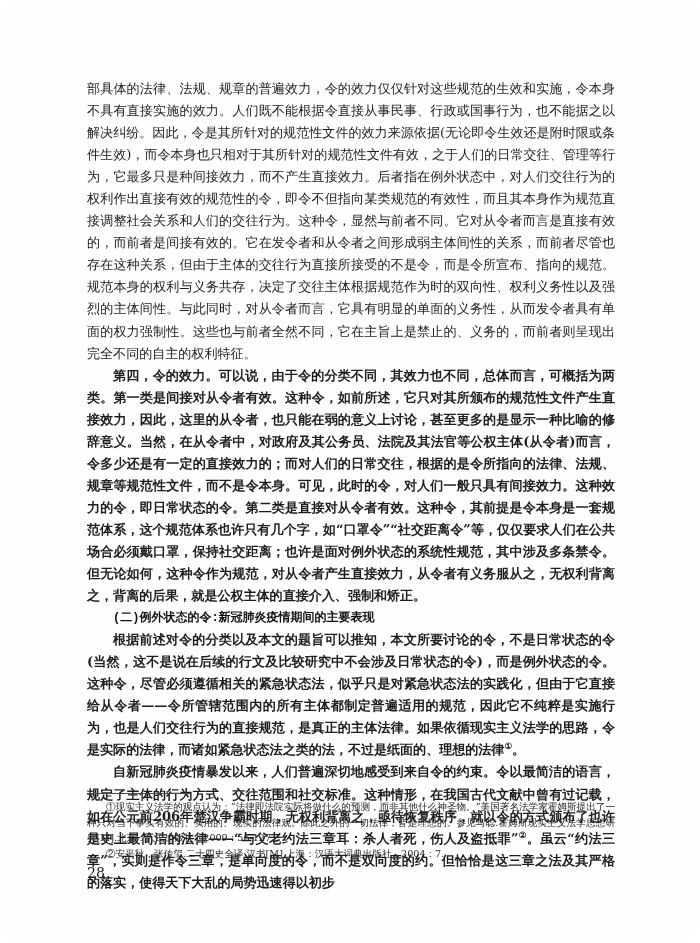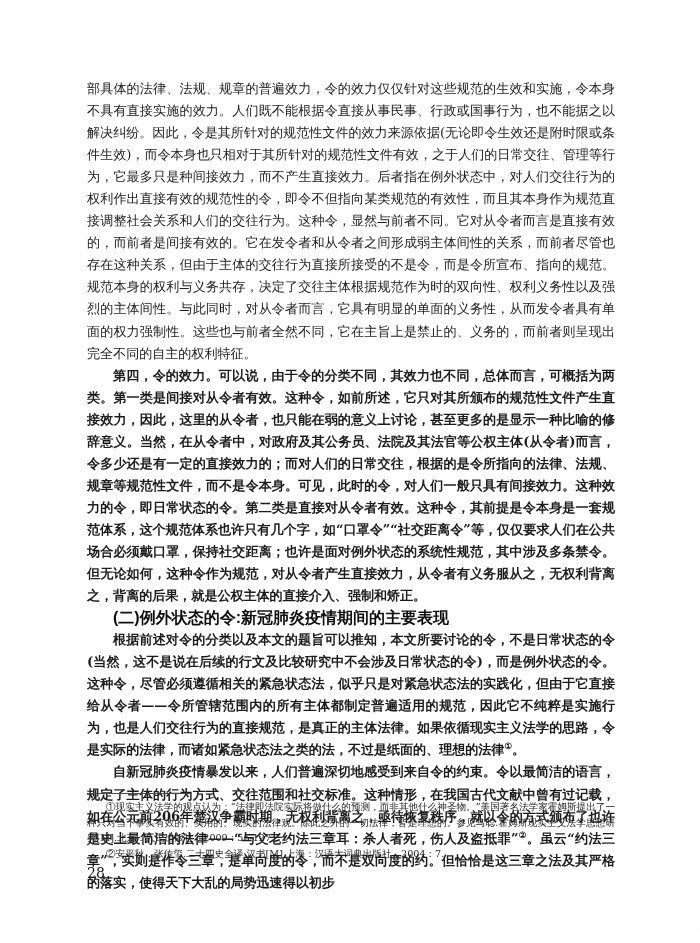--- a/index.html
+++ b/index.html
@@ -43,28 +43,28 @@
     letter-spacing: -0.05px;
     word-break: break-all;
     color: #1c1c1c;
   }
   .para.indent {
     text-indent: 26px;
     font-weight: bold;
   }
 
   .heading {
-    font-size: 16px;
+    font-size: 12px;
     line-height: 22.05px;
     text-indent: 26px;
     margin: 0;
     font-weight: bold;
     letter-spacing: 0px;
     color: #0f0f0f;
-    font-family: Liberation Sans, sans-serif;
+    font-family: Liberation Mono, monospace;
   }
 
   sup.fnref {
     font-size: 8.5px;
     vertical-align: super;
     line-height: 0;
   }
 
   
   .footnotes {

